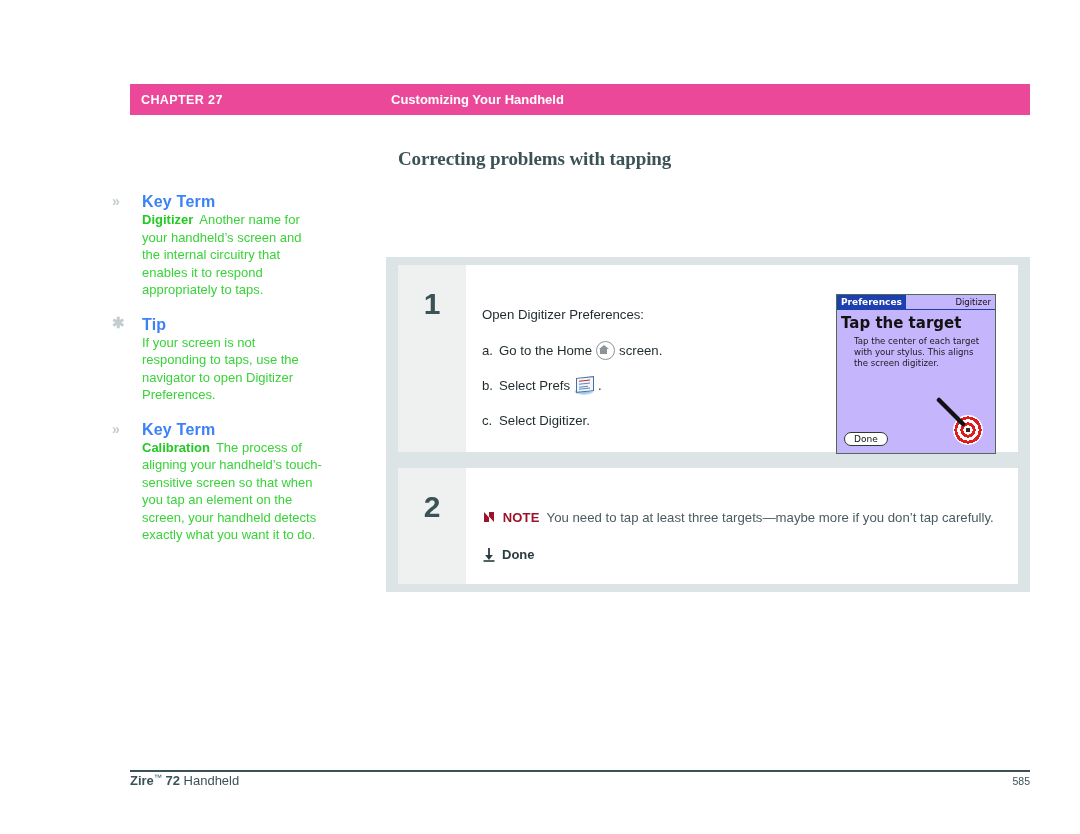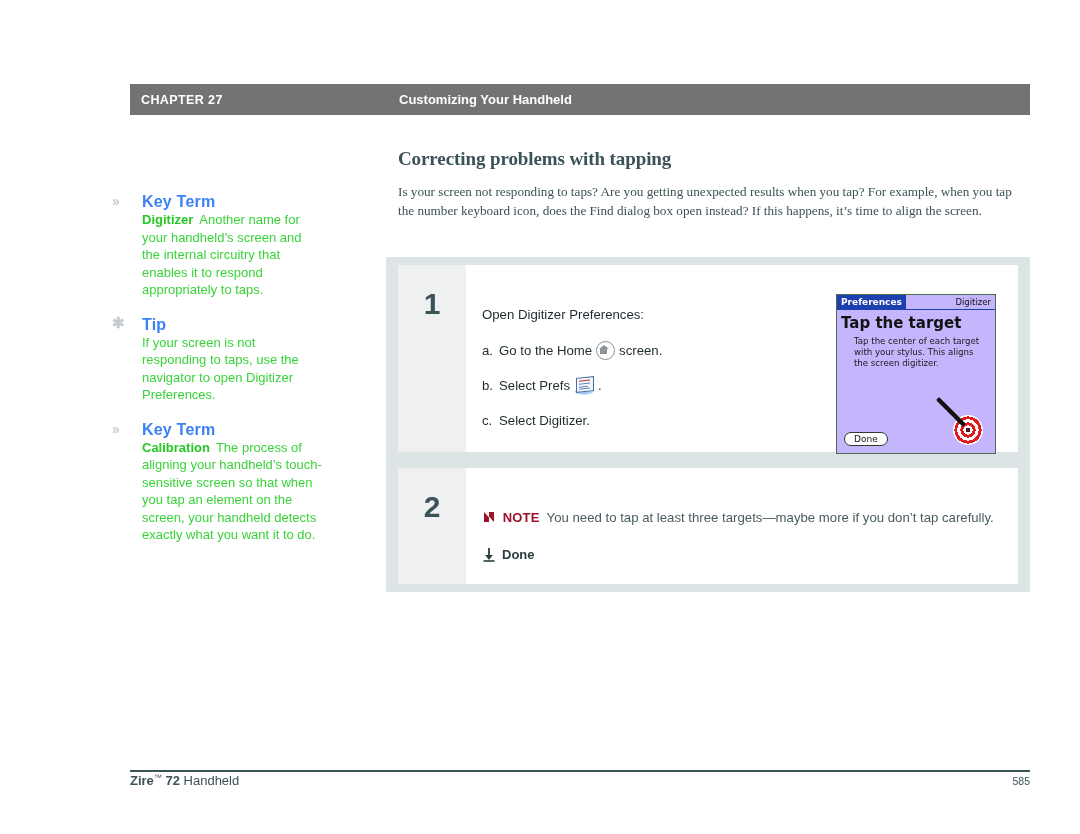--- a/index.html
+++ b/index.html
@@ -15,24 +15,23 @@
     overflow: hidden;
   }
 
   
   .header-bar {
     position: absolute;
     left: 130px;
     top: 84px;
     width: 900px;
     height: 31px;
-    background: #737373;
+    background: #ec4899;
     display: flex;
     align-items: center;
-    gap: 8px;
   }
   .header-chapter {
     color: #ffffff;
     font-weight: bold;
     font-size: 12.5px;
     letter-spacing: 0.4px;
     margin-left: 11px;
     width: 250px;
   }
   .header-title {
@@ -408,21 +407,20 @@
   <div class="side-block">
     <span class="side-bullet">»</span>
     <div class="side-label">Key Term</div>
     <div class="side-body"><b>Calibration</b><span class="gap"></span><span>The process of aligning your handheld’s touch-sensitive screen so that when you tap an element on the screen, your handheld detects exactly what you want it to do.</span></div>
   </div>
 
 </div>
 
 <div class="main">
   <h1 class="page-heading">Correcting problems with tapping</h1>
-  <p class="intro">Is your screen not responding to taps? Are you getting unexpected results when you tap? For example, when you tap the number keyboard icon, does the Find dialog box open instead? If this happens, it’s time to align the screen.</p>
 </div>
 
 <div class="steps">
 
   <div class="step">
     <div class="step-num-col">
       <span class="step-num">1</span>
     </div>
     <div class="step-body">
       <p class="step-line">Open Digitizer Preferences:</p>

